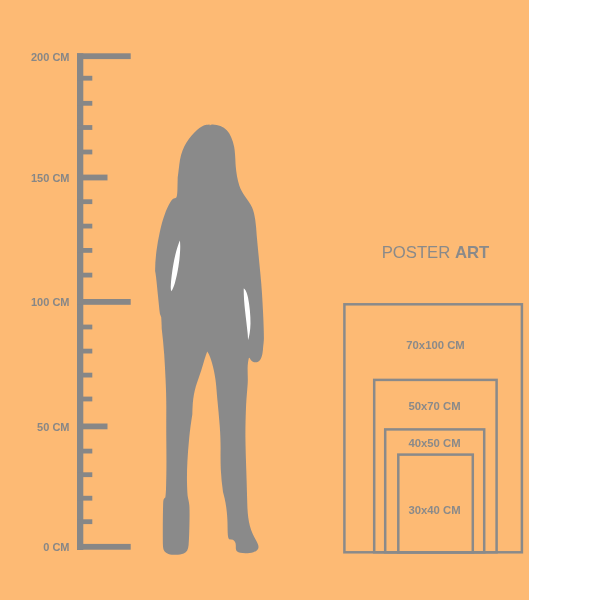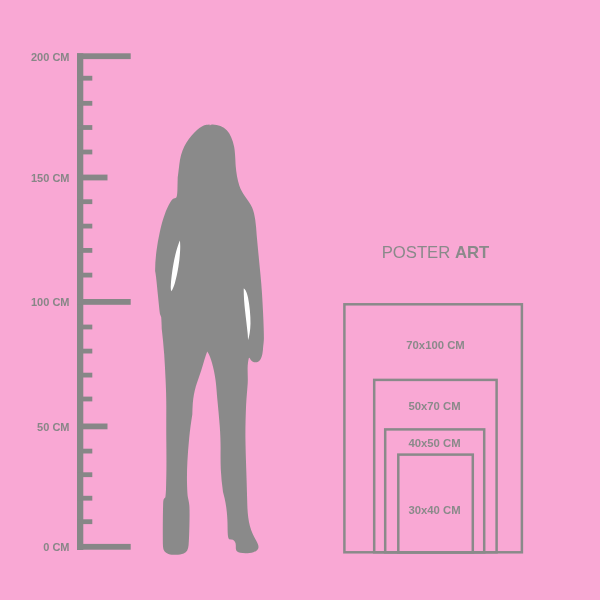--- a/index.html
+++ b/index.html
@@ -1,16 +1,16 @@
 <!DOCTYPE html>
 <html><head>
 <meta charset="utf-8">
 <style>
   html,body{margin:0;padding:0;background:#ffffff;}
-  #stage{position:relative;width:600px;height:600px;background:#f9a8d4;overflow:hidden;}
+  #stage{position:relative;width:529px;height:600px;background:#fdba74;overflow:hidden;}
   svg{position:absolute;left:0;top:0;}
   text{font-family:"Liberation Sans",sans-serif;}
 </style>
 </head>
 <body>
 <div id="stage">
 <svg width="600" height="600" viewBox="0 0 600 600">
 
   <g fill="#878787">
     <rect x="77" y="53.3" width="6.3" height="496.7"></rect>

